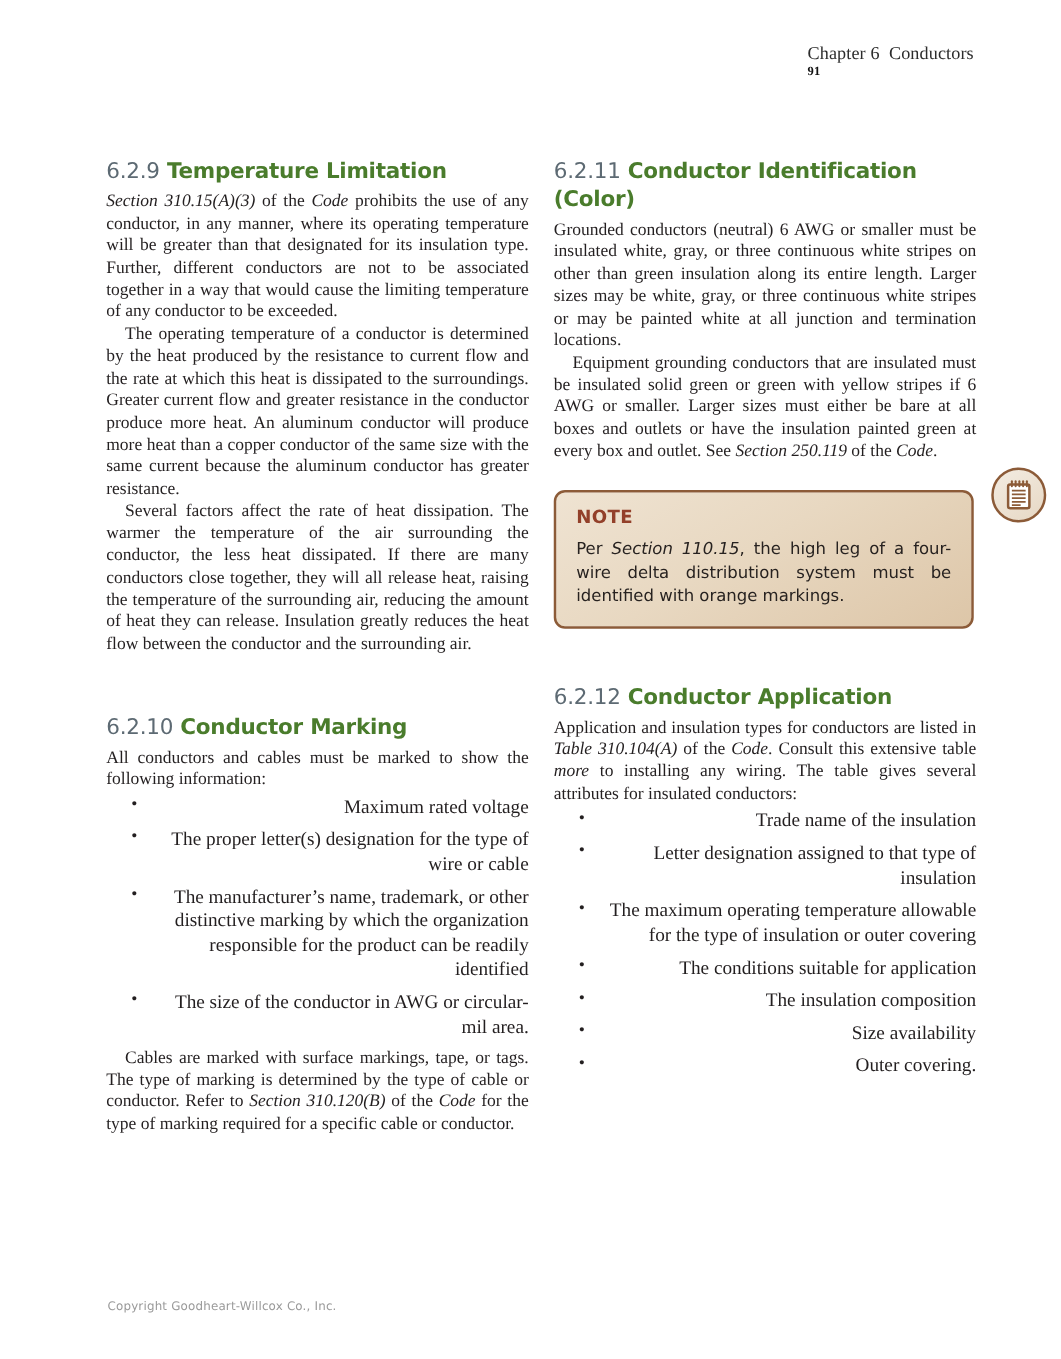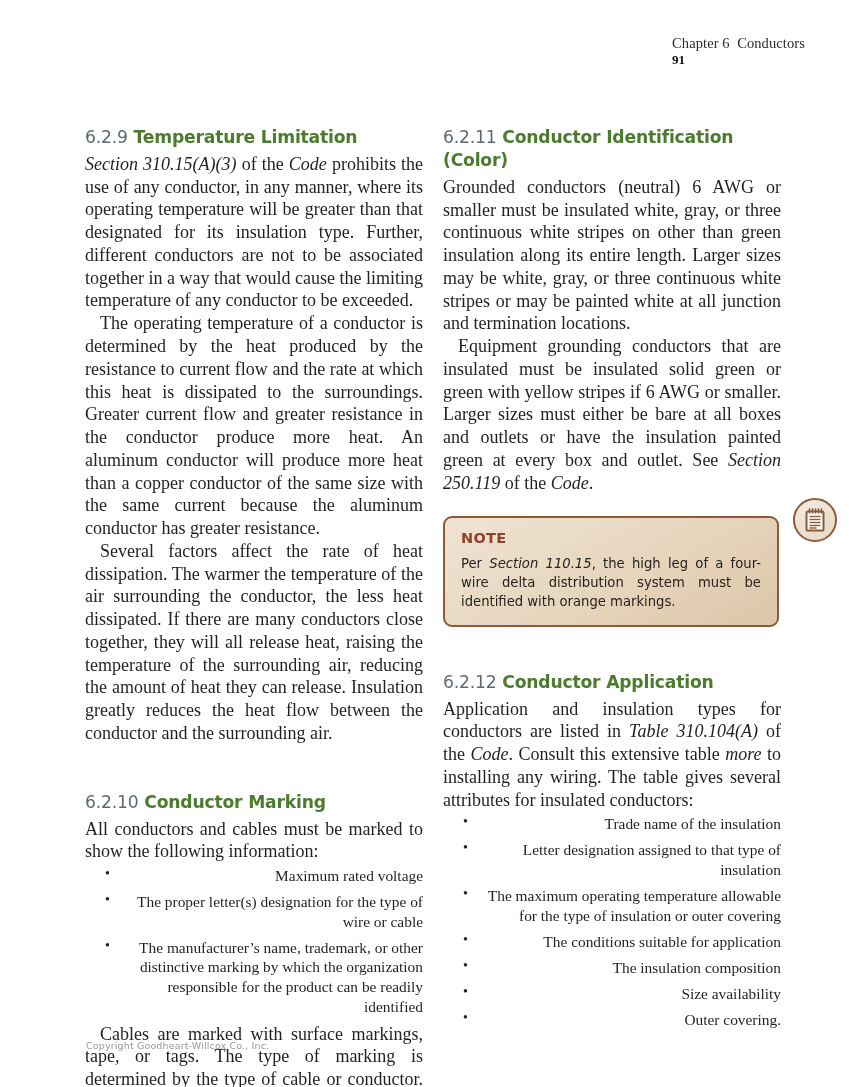--- a/index.html
+++ b/index.html
@@ -31,22 +31,21 @@
     align-items: baseline;
     font-family: "Liberation Serif", "DejaVu Serif", serif;
     font-size: 14.5px;
     color: #2c2c2c;
     letter-spacing: .1px;
     flex-direction: column;
   }
   .running-head .chapter-label { white-space: pre; }
   .running-head .folio {
     font-weight: bold;
-    font-size: 13px;
-    margin-left: 26px;
+    font-size: 10px;
     color: #111;
   }
 
   
   .columns {
     position: absolute;
     top: 78px;
     left: 85px;
     width: 696px;
     height: 910px;
@@ -70,21 +69,21 @@
   }
   .sec-head .title {
     color: #4a7c2c;
     font-weight: bold;
   }
   .sec-head.tight-top { margin-top: 0; }
 
   
   p.body {
     margin: 0;
-    font-size: 18px;
+    font-size: 14px;
     line-height: 1.265;
     text-align: justify;
     text-justify: inter-word;
     hyphens: auto;
     -webkit-hyphens: auto;
   }
   p.body.indent { text-indent: 15px; }
   p.body + p.body { margin-top: 0; }
   i, em { font-style: italic; }
 
@@ -207,20 +206,21 @@
         <span class="num">6.2.10</span>
         <span class="title">Conductor Marking</span>
       </h2>
       <div>
           <p class="body">All conductors and cables must be marked to show the following information:</p>
         </div>
       <ul class="bullets">
           <li>Maximum rated voltage</li>
           <li>The proper letter(s) designation for the type of wire or cable</li>
           <li>The manufacturer’s name, trademark, or other distinctive marking by which the organization responsible for the product can be readily identified</li>
+          <li>The size of the conductor in AWG or circular-mil area.</li>
         </ul>
       <div>
           <p class="body indent">Cables are marked with surface markings, tape, or tags. The type of marking is determined by the type of cable or conductor. Refer to <i>Section 310.120(B)</i> of the <i>Code</i> for the type of marking required for a specific cable or conductor.</p>
         </div>
     </div>
 
     <div class="col">
 
       <h2 class="sec-head tight-top">
         <span class="num">6.2.11</span>

